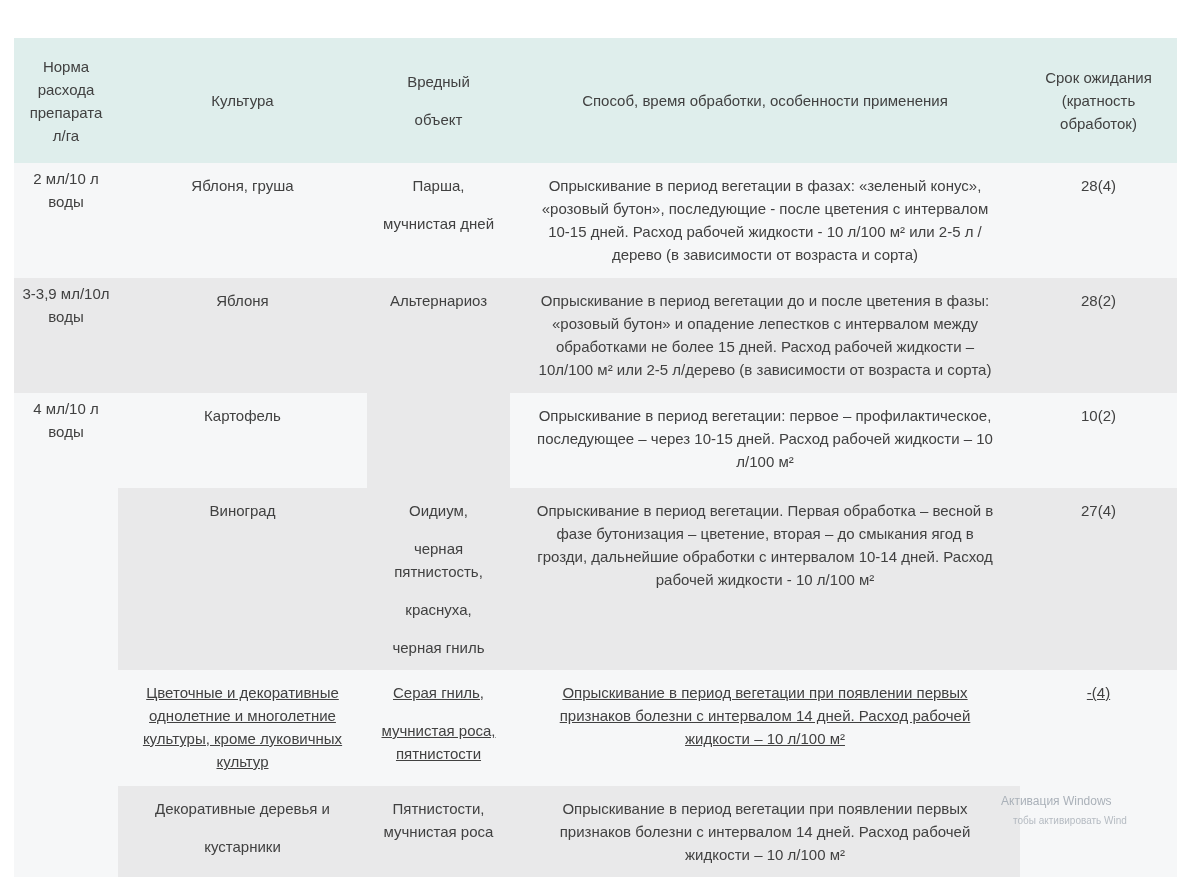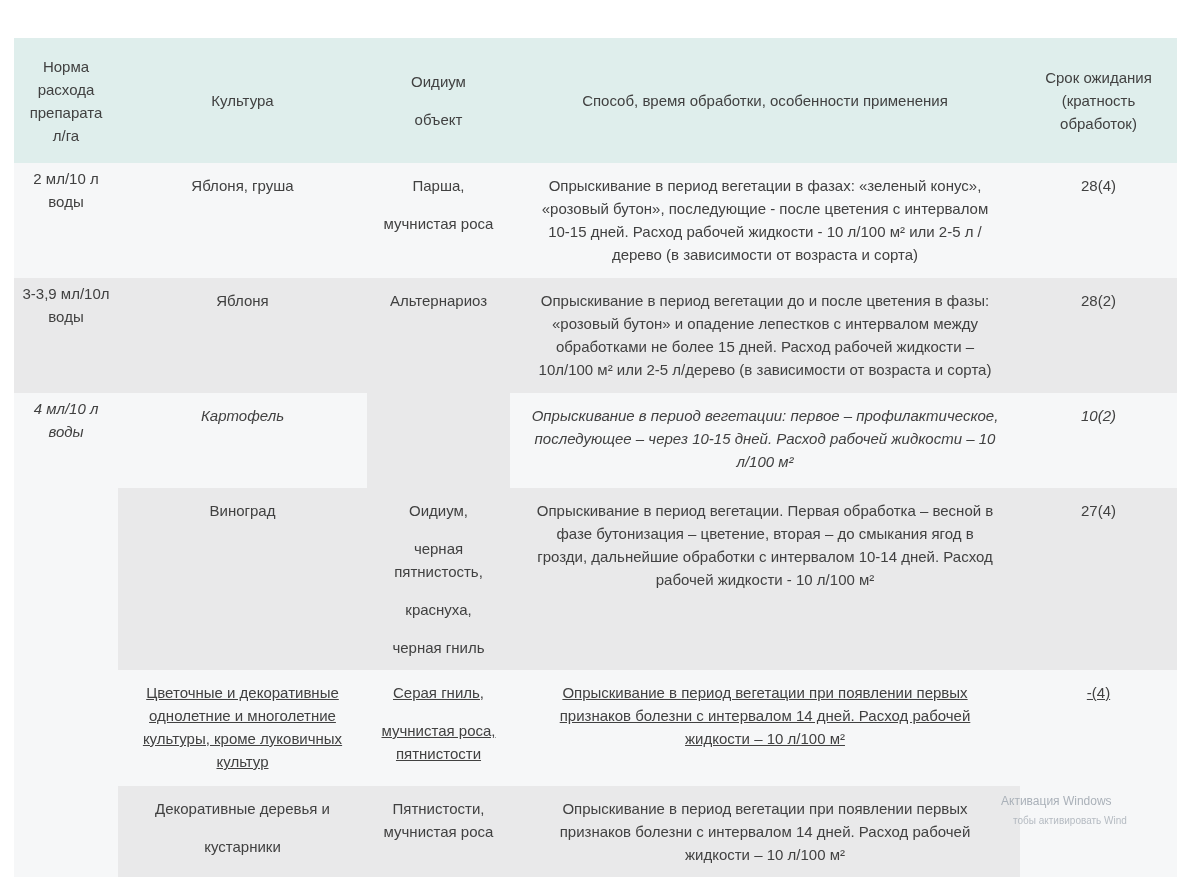--- a/index.html
+++ b/index.html
@@ -50,21 +50,21 @@
   thead tr { height: 125px; }
   tbody td {
     vertical-align: top;
     padding: 11px 14px;
   }
   td.col-rate   { padding: 4px 4px; }
   td.col-method { padding: 11px 20px; }
 
   tbody tr:nth-child(1) { height: 115px; }
   tbody tr:nth-child(2) { height: 115px; }
-  tbody tr:nth-child(3) { height: 95px; font-style: italic; }
+  tbody tr:nth-child(3) { height: 95px; }
   tbody tr:nth-child(4) { height: 180px; }
   tbody tr:nth-child(5) { height: 116px; text-decoration: underline; }
   tbody tr:nth-child(6) { height: 91px; }
 
   .shade-light { background: var(--row-light, #f6f7f8); }
   .shade-dark  { background: var(--row-dark, #e9e9ea); }
 
   th p, td p { margin: 0 0 15px 0; }
   th p:last-child, td p:last-child { margin-bottom: 0; }
 
@@ -104,42 +104,42 @@
     </colgroup>
     <thead>
       <tr id="header-row">
           <th class="col-rate">
             <p>Норма расхода препарата л/га</p>
           </th>
           <th class="col-crop">
             <p>Культура</p>
           </th>
           <th class="col-pest">
-            <p>Оидиум</p>
+            <p>Вредный</p>
             <p>объект</p>
           </th>
           <th class="col-method">
             <p>Способ, время обработки, особенности применения</p>
           </th>
           <th class="col-waiting">
             <p>Срок ожидания (кратность обработок)</p>
           </th>
         </tr>
     </thead>
     <tbody id="table-body">
         <tr>
           <td class="col-rate shade-light">
             <p>2 мл/10 л воды</p>
           </td>
           <td class="col-crop shade-light">
             <p>Яблоня, груша</p>
           </td>
           <td class="col-pest shade-light">
             <p>Парша,</p>
-            <p>мучнистая роса</p>
+            <p>мучнистая дней</p>
           </td>
           <td class="col-method shade-light">
             <p>Опрыскивание в период вегетации в фазах: «зеленый конус», «розовый бутон», последующие - после цветения с интервалом 10-15 дней. Расход рабочей жидкости - 10 л/100 м² или 2-5 л /дерево (в зависимости от возраста и сорта)</p>
           </td>
           <td class="col-waiting shade-light">
             <p>28(4)</p>
           </td>
         </tr>
         <tr>
           <td class="col-rate shade-dark">

